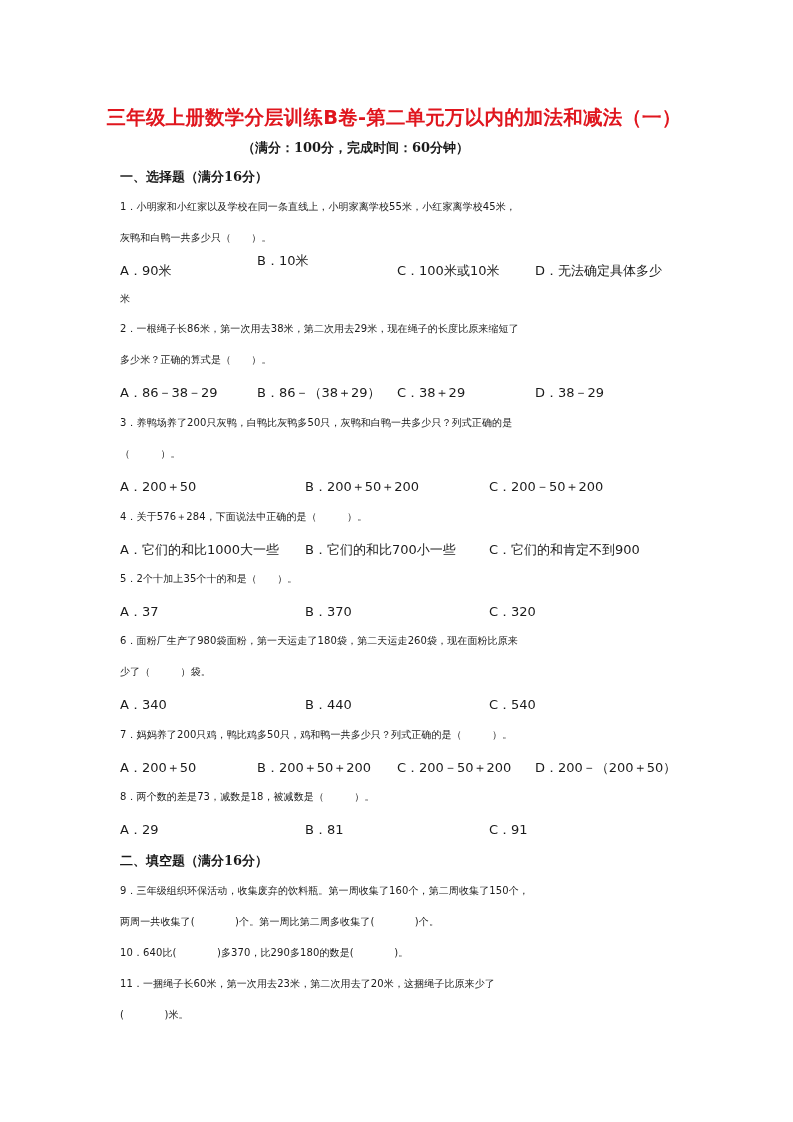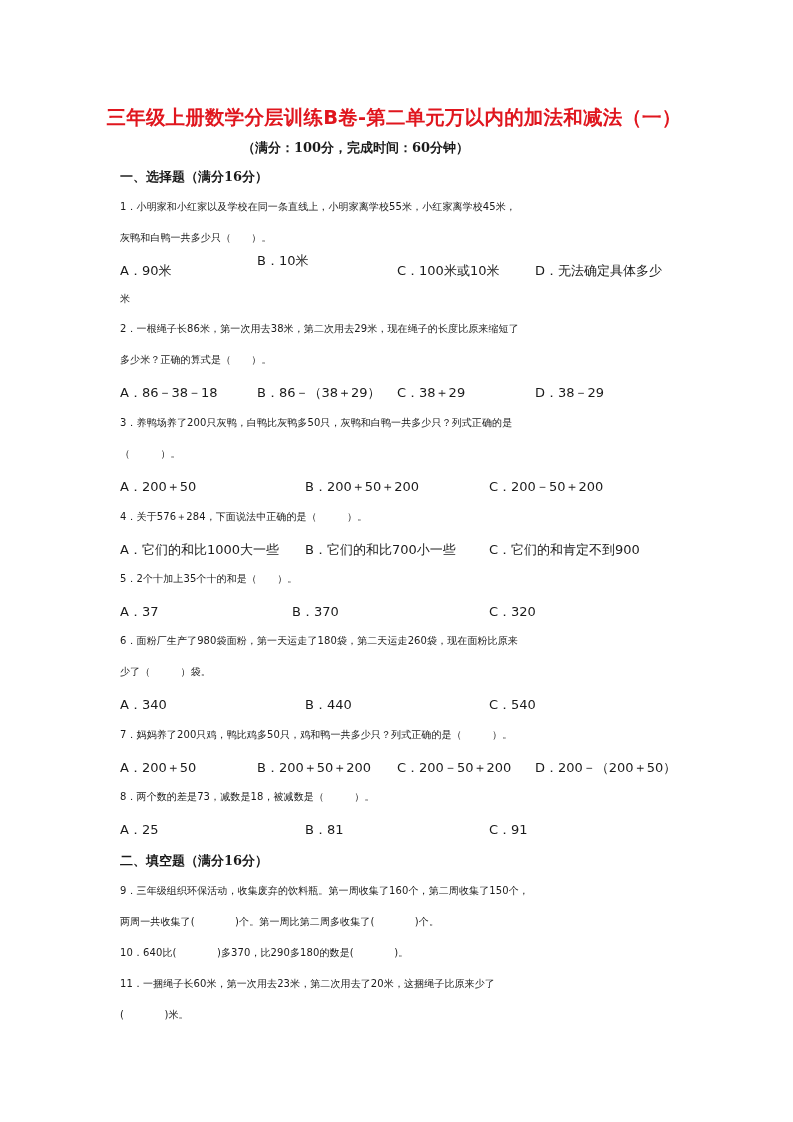--- a/index.html
+++ b/index.html
@@ -43,55 +43,55 @@
   <div class="line" style="top:200px">1．小明家和小红家以及学校在同一条直线上，小明家离学校55米，小红家离学校45米，</div>
   <div class="line" style="top:231px">灰鸭和白鸭一共多少只（　　）。</div>
   <div class="opt" style="left:120px;top:262px">A．90米</div>
   <div class="opt" style="left:257px;top:252px">B．10米</div>
   <div class="opt" style="left:397px;top:262px">C．100米或10米</div>
   <div class="opt" style="left:535px;top:262px">D．无法确定具体多少</div>
   <div class="line" style="top:292px">米</div>
 
   <div class="line" style="top:322px">2．一根绳子长86米，第一次用去38米，第二次用去29米，现在绳子的长度比原来缩短了</div>
   <div class="line" style="top:353px">多少米？正确的算式是（　　）。</div>
-  <div class="opt" style="left:120px;top:384px">A．86－38－18</div>
+  <div class="opt" style="left:120px;top:384px">A．86－38－29</div>
   <div class="opt" style="left:257px;top:384px">B．86－（38＋29）</div>
   <div class="opt" style="left:397px;top:384px">C．38＋29</div>
   <div class="opt" style="left:535px;top:384px">D．38－29</div>
 
   <div class="line" style="top:416px">3．养鸭场养了200只灰鸭，白鸭比灰鸭多50只，灰鸭和白鸭一共多少只？列式正确的是</div>
   <div class="line" style="top:447px">（　　　）。</div>
   <div class="opt" style="left:120px;top:478px">A．200＋50</div>
   <div class="opt" style="left:305px;top:478px">B．200＋50＋200</div>
   <div class="opt" style="left:489px;top:478px">C．200－50＋200</div>
 
   <div class="line" style="top:510px">4．关于576＋284，下面说法中正确的是（　　　）。</div>
   <div class="opt" style="left:120px;top:541px">A．它们的和比1000大一些</div>
   <div class="opt" style="left:305px;top:541px">B．它们的和比700小一些</div>
   <div class="opt" style="left:489px;top:541px">C．它们的和肯定不到900</div>
 
   <div class="line" style="top:572px">5．2个十加上35个十的和是（　　）。</div>
   <div class="opt" style="left:120px;top:603px">A．37</div>
-  <div class="opt" style="left:292px;top:603px">B．370</div>
+  <div class="opt" style="left:305px;top:603px">B．370</div>
   <div class="opt" style="left:489px;top:603px">C．320</div>
 
   <div class="line" style="top:634px">6．面粉厂生产了980袋面粉，第一天运走了180袋，第二天运走260袋，现在面粉比原来</div>
   <div class="line" style="top:665px">少了（　　　）袋。</div>
   <div class="opt" style="left:120px;top:696px">A．340</div>
   <div class="opt" style="left:305px;top:696px">B．440</div>
   <div class="opt" style="left:489px;top:696px">C．540</div>
 
   <div class="line" style="top:728px">7．妈妈养了200只鸡，鸭比鸡多50只，鸡和鸭一共多少只？列式正确的是（　　　）。</div>
   <div class="opt" style="left:120px;top:759px">A．200＋50</div>
   <div class="opt" style="left:257px;top:759px">B．200＋50＋200</div>
   <div class="opt" style="left:397px;top:759px">C．200－50＋200</div>
   <div class="opt" style="left:535px;top:759px">D．200－（200＋50）</div>
 
   <div class="line" style="top:790px">8．两个数的差是73，减数是18，被减数是（　　　）。</div>
-  <div class="opt" style="left:120px;top:821px">A．25</div>
+  <div class="opt" style="left:120px;top:821px">A．29</div>
   <div class="opt" style="left:305px;top:821px">B．81</div>
   <div class="opt" style="left:489px;top:821px">C．91</div>
 
   <div class="section" style="top:852px">二、填空题（满分16分）</div>
 
   <div class="line" style="top:884px">9．三年级组织环保活动，收集废弃的饮料瓶。第一周收集了160个，第二周收集了150个，</div>
   <div class="line" style="top:915px">两周一共收集了(　　　　)个。第一周比第二周多收集了(　　　　)个。</div>
 
   <div class="line" style="top:946px">10．640比(　　　　)多370，比290多180的数是(　　　　)。</div>
 

